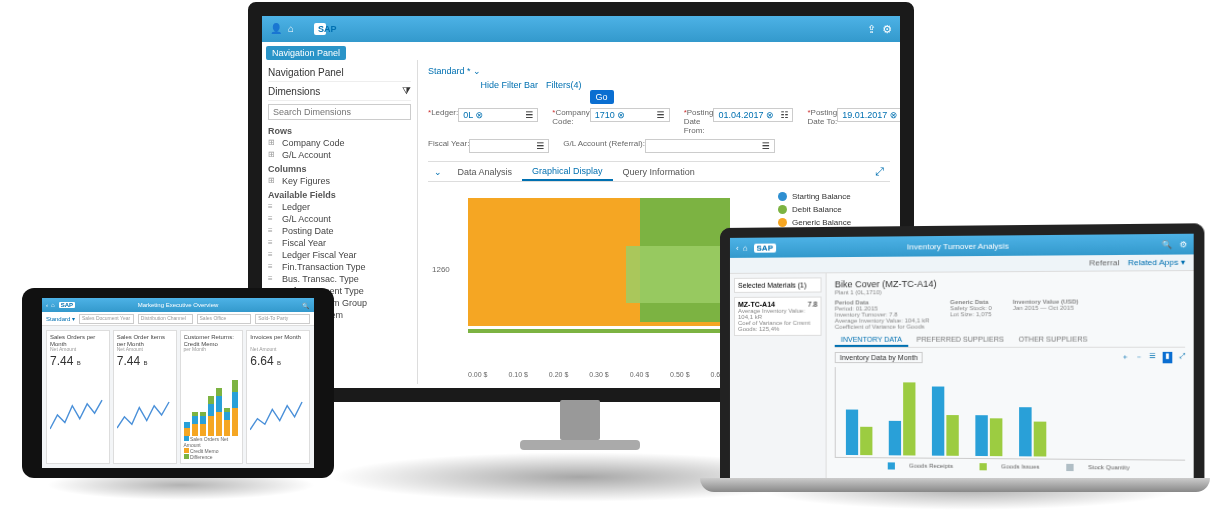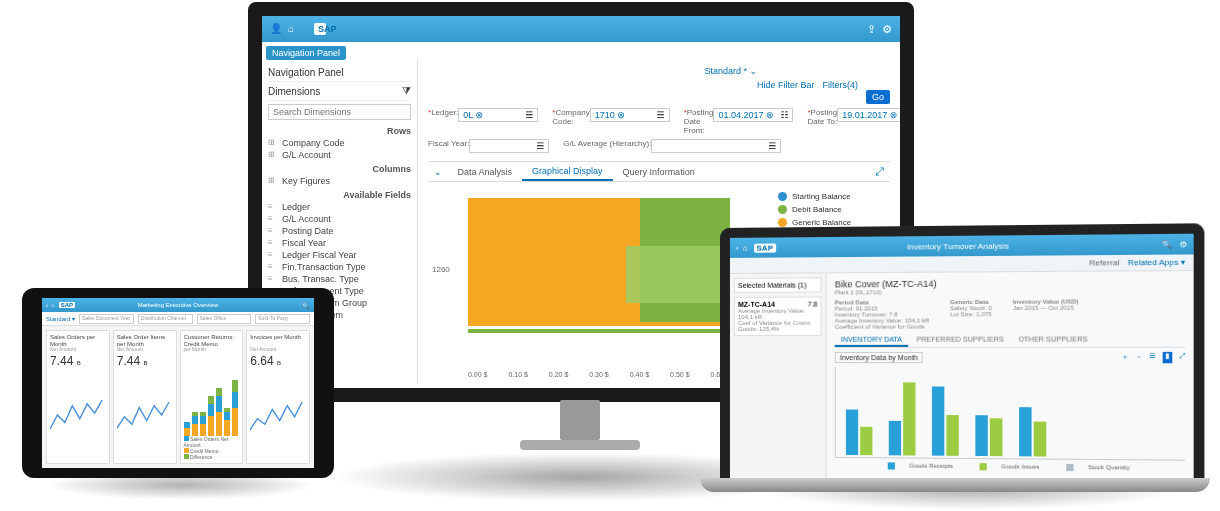--- a/index.html
+++ b/index.html
@@ -18,27 +18,27 @@
   .app-header .logo { background:#fff; color:#0070b1; font-weight:bold; padding:1px 4px; border-radius:2px; margin-left:8px; font-size:9px; }
   .app-header .title { position:absolute; left:0; right:0; text-align:center; font-size:11px; }
   .app-header .right-icons { margin-left:auto; display:flex; gap:6px; font-size:11px; }
 
   .nav-tag { display:inline-block; background:#2a94c8; color:#fff; font-size:9px; padding:2px 6px; margin:4px 0 0 4px; border-radius:2px; }
 
   .monitor-body { display:flex; height: calc(100% - 48px); }
   .sidebar { width: 156px; border-right:1px solid #ddd; padding:4px 6px; font-size:9px; color:#333; overflow:hidden; }
   .sidebar h4 { font-size:10px; font-weight:normal; color:#333; padding:3px 0; border-bottom:1px solid #eee; display:flex; justify-content:space-between; align-items:center;}
   .sidebar .search { width:100%; border:1px solid #ccc; font-size:9px; padding:2px 4px; margin:3px 0; }
-  .sidebar .subhead { font-weight:bold; font-size:9px; padding:3px 0 1px; color:#555;text-align:right; }
+  .sidebar .subhead { font-weight:bold; font-size:9px; padding:3px 0 1px; color:#555; }
   .sidebar .item { font-size:9px; padding:1px 0 1px 14px; position:relative; color:#444; white-space:nowrap; }
   .sidebar .item::before { content:"≡"; position:absolute; left:0; color:#999; font-size:8px; }
   .sidebar .item.table::before { content:"⊞"; }
 
   .main { flex:1; padding:6px 10px; display:flex; flex-direction:column; overflow:hidden; }
-  .filter-top { display:flex; justify-content:flex-end; font-size:9px; color:#0070b1; padding-bottom:4px; }
+  .filter-top { display:flex; justify-content:flex-start; font-size:9px; color:#0070b1; padding-bottom:4px; }
   .filter-top .right { display:flex; gap:8px; align-items:center;}
   .go-btn { background:#0a6ed1; color:#fff; padding:2px 6px; border:none; border-radius:2px; font-size:9px;margin-top:24px; }
 
   .filter-row { display:flex; gap:14px; font-size:9px; margin-bottom:4px; }
   .filter-field { display:flex; flex-direction:row; }
   .filter-field label { color:#666; font-size:8px; }
   .filter-field label .req { color:#c33; }
   .filter-field .input { border:1px solid #ccc; padding:1px 4px; min-width:80px; height:14px; font-size:9px; display:flex; align-items:center; justify-content:space-between; }
   .filter-field .input .tok { color:#0070b1; }
 
@@ -212,21 +212,21 @@
       </div>
       <div class="filter-row">
         <div class="filter-field">
             <label>Fiscal Year:</label>
             <div class="input">
               <span></span>
               <span>☰</span>
             </div>
           </div>
         <div class="filter-field">
-            <label>G/L Average (Hierarchy):</label>
+            <label>G/L Account (Referral):</label>
             <div class="input" style="min-width:130px">
               <span></span>
               <span>☰</span>
             </div>
           </div>
       </div>
 
       <div class="tab-bar">
         <span class="chev">⌄</span>
         <span class="tab">Data Analysis</span>

